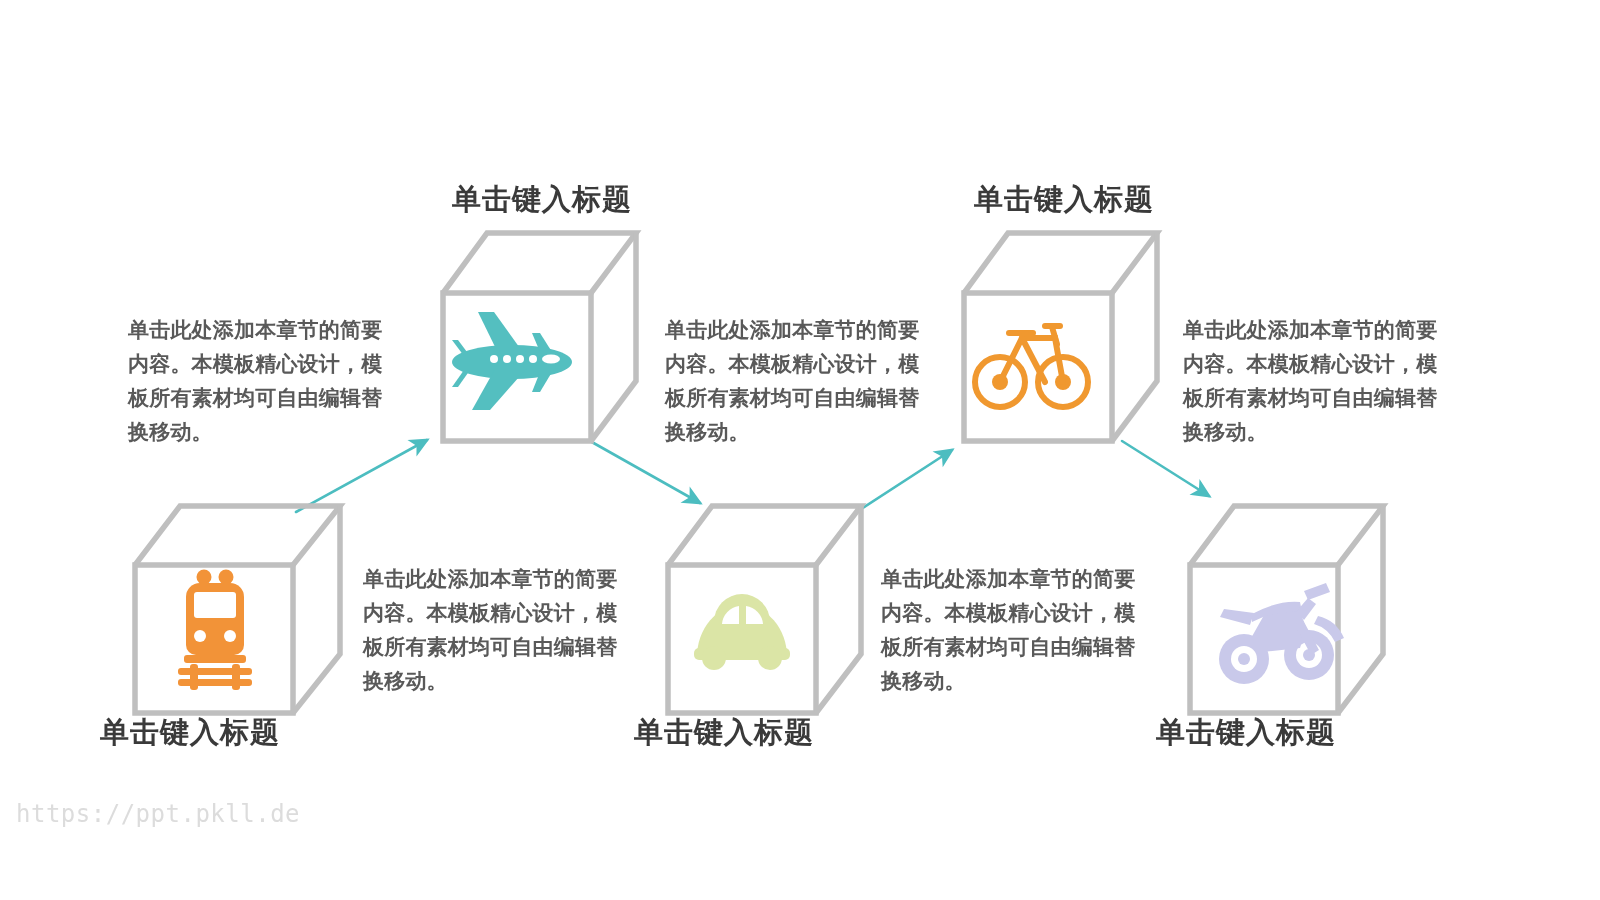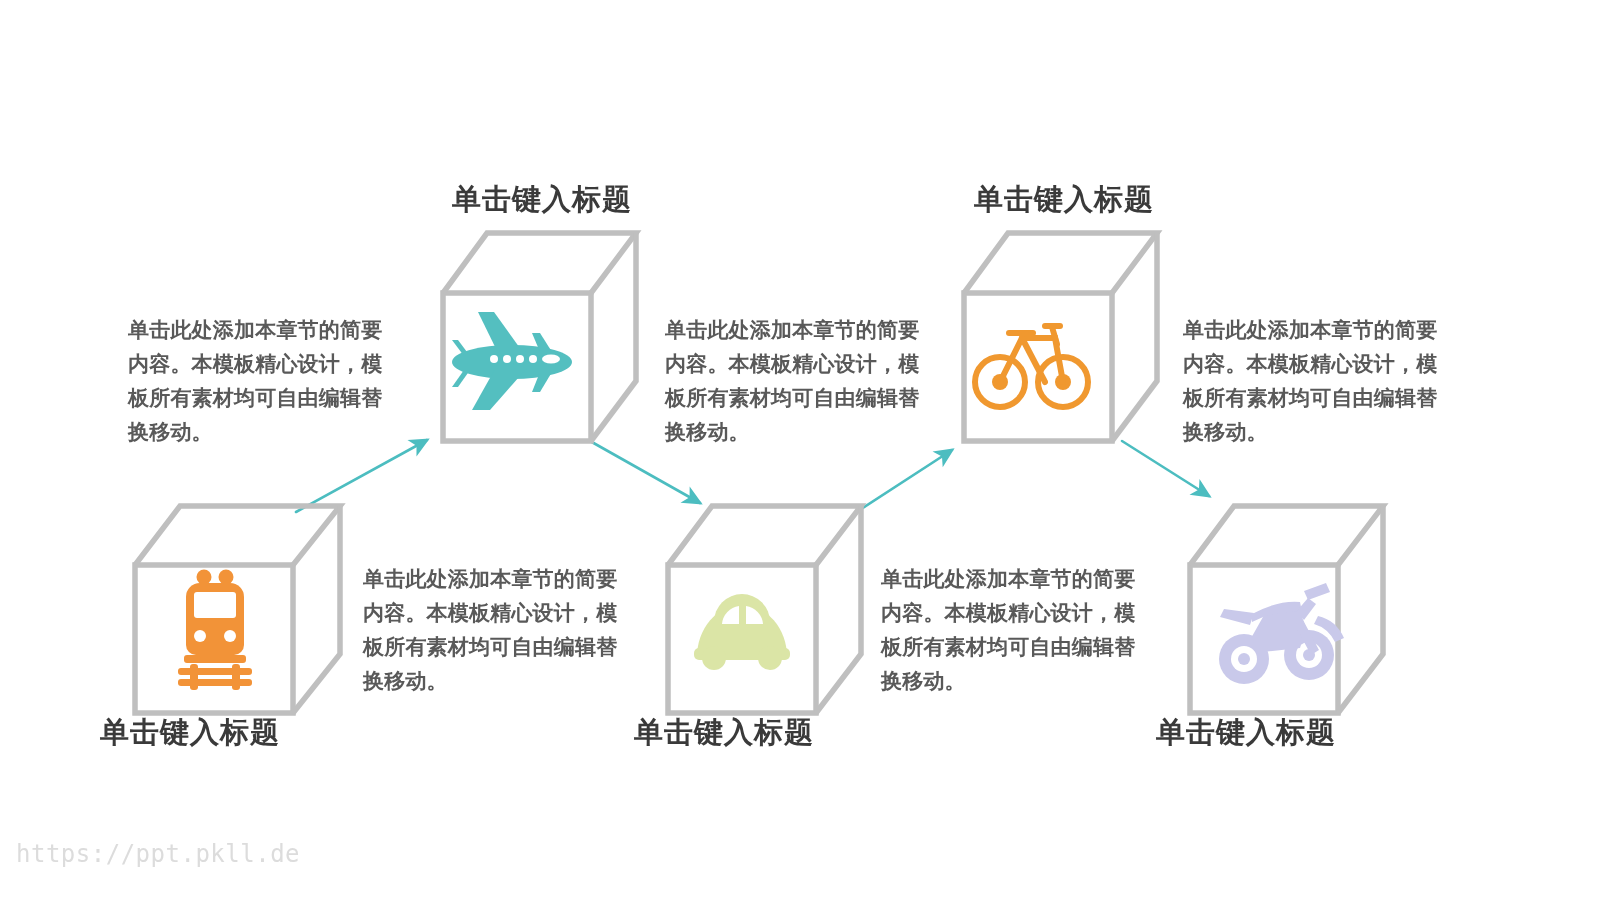--- a/index.html
+++ b/index.html
@@ -52,21 +52,21 @@
     color: #595959;
     letter-spacing: 0.2px;
     font-weight: bold;
   }
   .desc-right { text-align: left; }
 
   
   #watermark {
     position: absolute;
     left: 16px;
-    top: 840px;
+    top: 800px;
     font-size: 24px;
     color: #dcdcdc;
     font-family: "DejaVu Sans Mono", "Liberation Mono", monospace;
     letter-spacing: 0.5px;
     white-space: nowrap;
   }
 </style>
 </head>
 <body>
 

